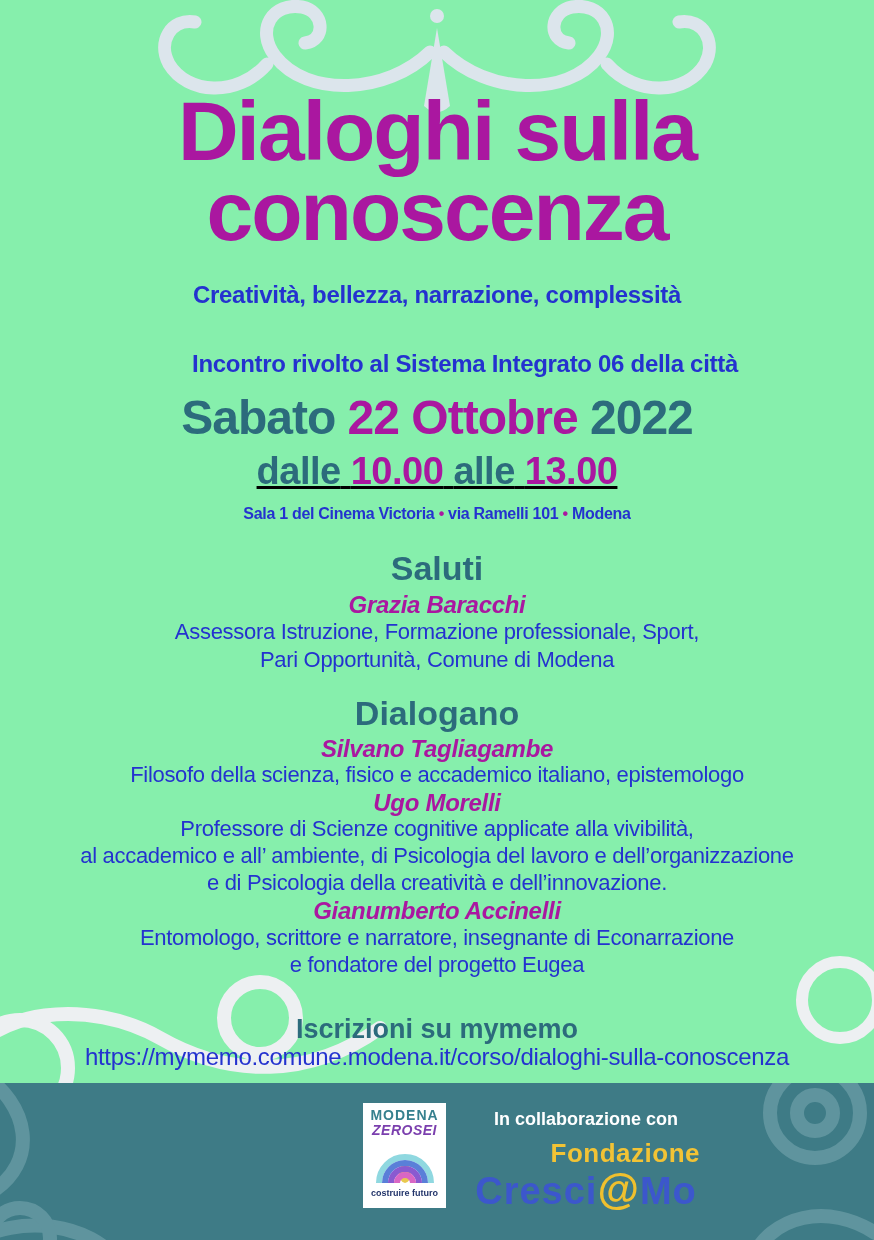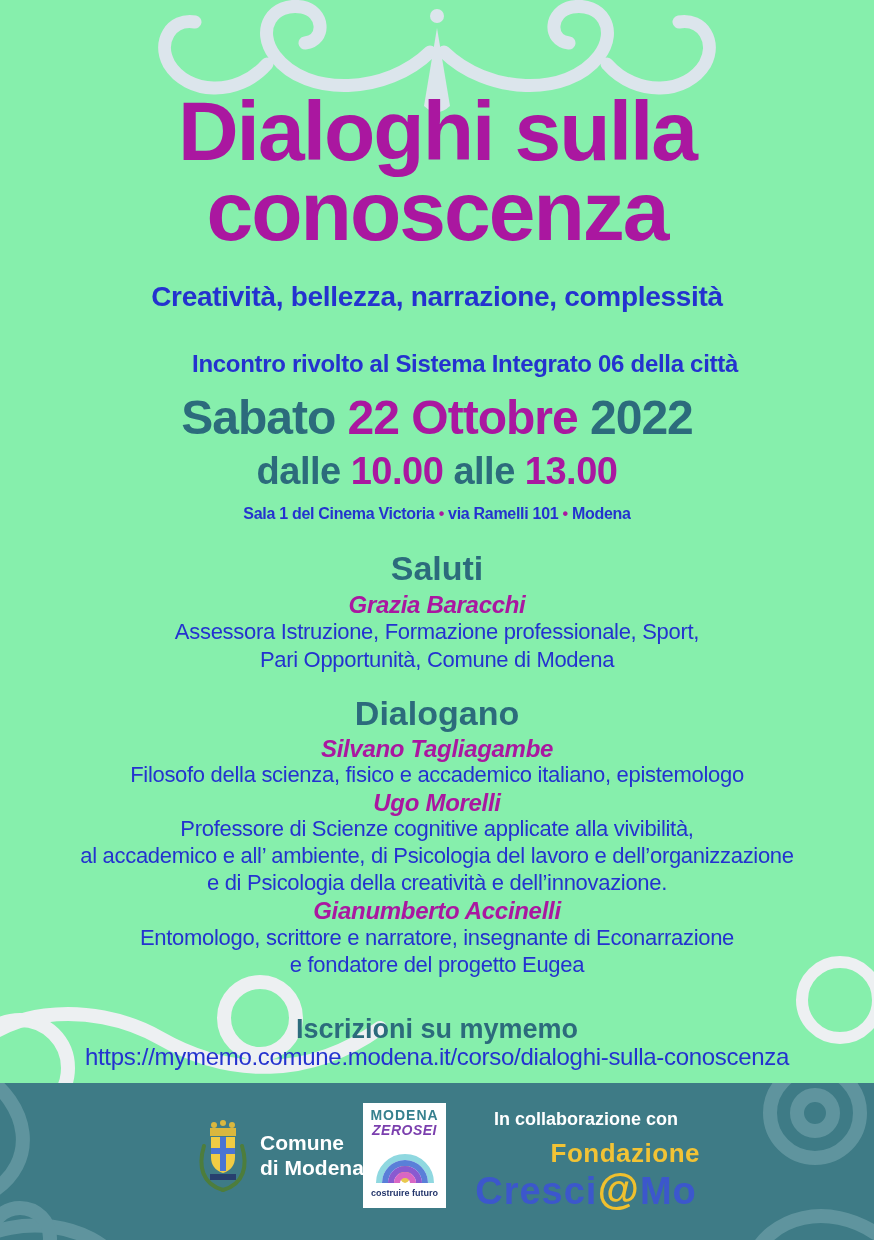--- a/index.html
+++ b/index.html
@@ -6,24 +6,24 @@
   .poster{
     position:relative;width:874px;height:1240px;margin:0 auto;
     background:#86efac;overflow:hidden;
     font-family:"Liberation Sans",sans-serif;
   }
   .line{position:absolute;left:0;width:100%;text-align:center;white-space:nowrap;}
   .c-magenta{color:#aa17a0;}
   .c-blue{color:#2432cf;}
   .c-teal{color:#2c6b7c;}
   .title{top:92px;font-size:84px;font-weight:800;line-height:0.95;letter-spacing:-2px;color:#aa17a0;}
-  .subtitle{top:281px;font-size:28px;font-weight:700;letter-spacing:-0.3px;}
+  .subtitle{top:281px;font-size:24px;font-weight:700;letter-spacing:-0.3px;}
   .audience{top:350px;font-size:24px;font-weight:700;letter-spacing:-0.3px;padding-left:28px;}
   .dateline{top:390px;font-size:48px;font-weight:800;letter-spacing:-1px;}
-  .timeline{top:450px;font-size:38px;font-weight:800;letter-spacing:-0.5px;}
+  .timeline{top:450px;font-size:38px;font-weight:800;letter-spacing:-0.5px;text-decoration:underline;}
   .venue{top:505px;font-size:16px;font-weight:700;letter-spacing:-0.3px;}
   .section-h{font-size:34px;font-weight:800;}
   .name{font-size:24px;font-weight:700;font-style:italic;letter-spacing:-0.3px;}
   .bio{font-size:22px;font-weight:400;letter-spacing:-0.3px;}
   .iscr-h{top:1014px;font-size:27px;font-weight:800;}
   .url{top:1043px;font-size:24px;font-weight:400;letter-spacing:-0.3px;}
   .ornament{position:absolute;pointer-events:none;}
   .band{
     position:absolute;left:0;top:1083px;width:874px;height:157px;
     background:#3e7b86;overflow:hidden;
@@ -134,38 +134,20 @@
       </g>
     </svg>
     <svg class="ornament" style="left:720px;top:-20px;" width="160" height="200" viewBox="0 0 160 200">
       <g fill="none" stroke="#6b9da6" stroke-width="14" stroke-linecap="round" opacity="0.75">
         <circle cx="95" cy="50" r="45"></circle>
         <circle cx="95" cy="50" r="18"></circle>
         <path d="M30,200 C50,150 110,140 155,170"></path>
       </g>
     </svg>
 
-    <div class="comune">
-      <svg width="54" height="80" viewBox="0 0 54 78">
-        <path d="M8,30 C2,50 6,68 27,74" fill="none" stroke="#4d7d3c" stroke-width="4" stroke-linecap="round"></path>
-        <path d="M46,30 C52,50 48,68 27,74" fill="none" stroke="#4d7d3c" stroke-width="4" stroke-linecap="round"></path>
-        <circle cx="18" cy="9" r="3" fill="#dab73e"></circle>
-        <circle cx="27" cy="7" r="3" fill="#dab73e"></circle>
-        <circle cx="36" cy="9" r="3" fill="#dab73e"></circle>
-        <rect x="14" y="12" width="26" height="8" fill="#dab73e"></rect>
-        <path d="M15,21 h24 v20 q0,12 -12,16 q-12,-4 -12,-16 z" fill="#f1cc44"></path>
-        <rect x="24" y="21" width="6" height="34" fill="#4a74d4"></rect>
-        <rect x="15" y="32" width="24" height="6" fill="#4a74d4"></rect>
-        <rect x="14" y="58" width="26" height="6" fill="#27406e"></rect>
-      </svg>
-      <div class="comune-text">
-        <div>Comune</div>
-        <div>di Modena</div>
-      </div>
-    </div>
 
     <div class="zerosei">
       <div class="l1">MODENA</div>
       <div class="l2">ZEROSEI</div>
       <svg width="64" height="44" viewBox="0 0 64 44" style="margin-top:2px;">
         <path d="M32,34 m-6,0 a6,10 0 1,0 12,0 a6,10 0 1,0 -12,0" fill="#e9c94f"></path>
         <path d="M6,44 A26,26 0 0,1 58,44" fill="none" stroke="#8fd8e0" stroke-width="6"></path>
         <path d="M12,44 A20,20 0 0,1 52,44" fill="none" stroke="#5a7fd8" stroke-width="6"></path>
         <path d="M18,44 A14,14 0 0,1 46,44" fill="none" stroke="#8a5ad0" stroke-width="6"></path>
         <path d="M24,44 A8,8 0 0,1 40,44" fill="none" stroke="#d966c4" stroke-width="6"></path>

